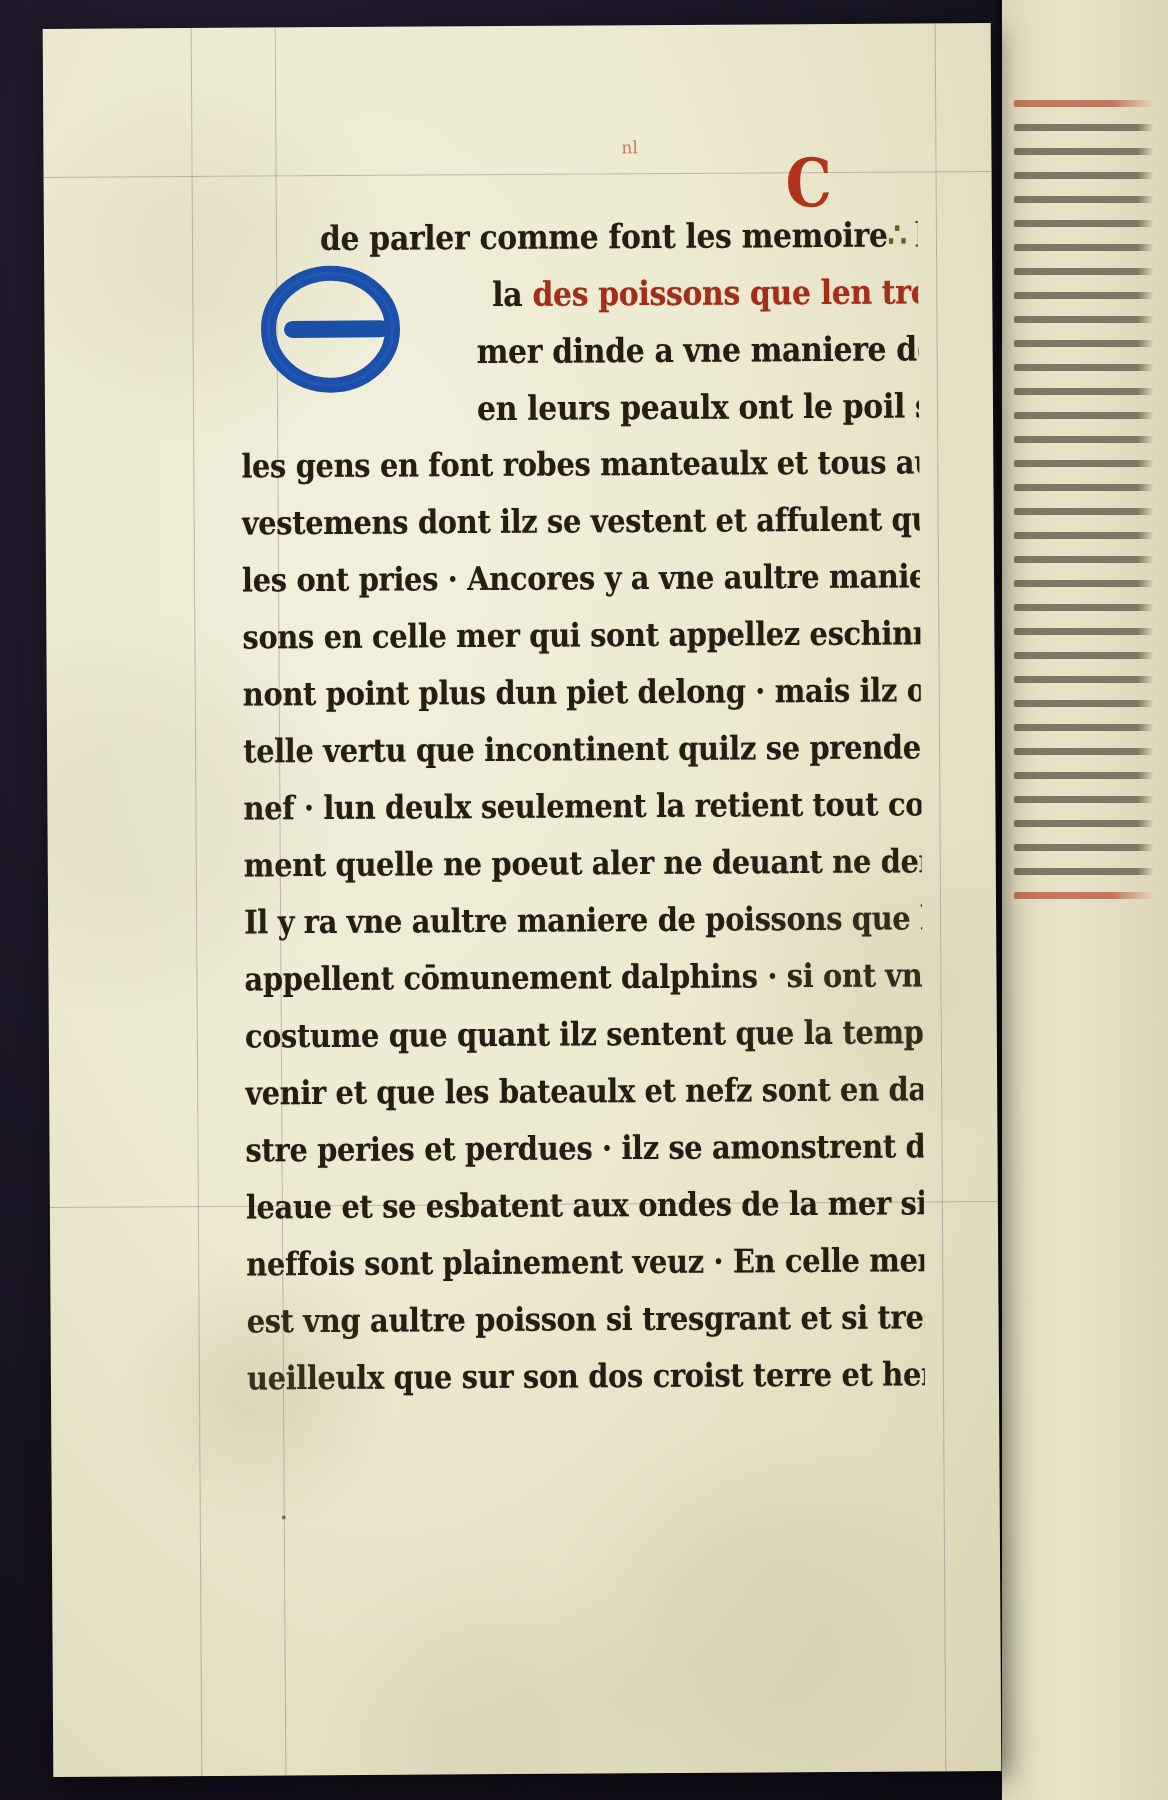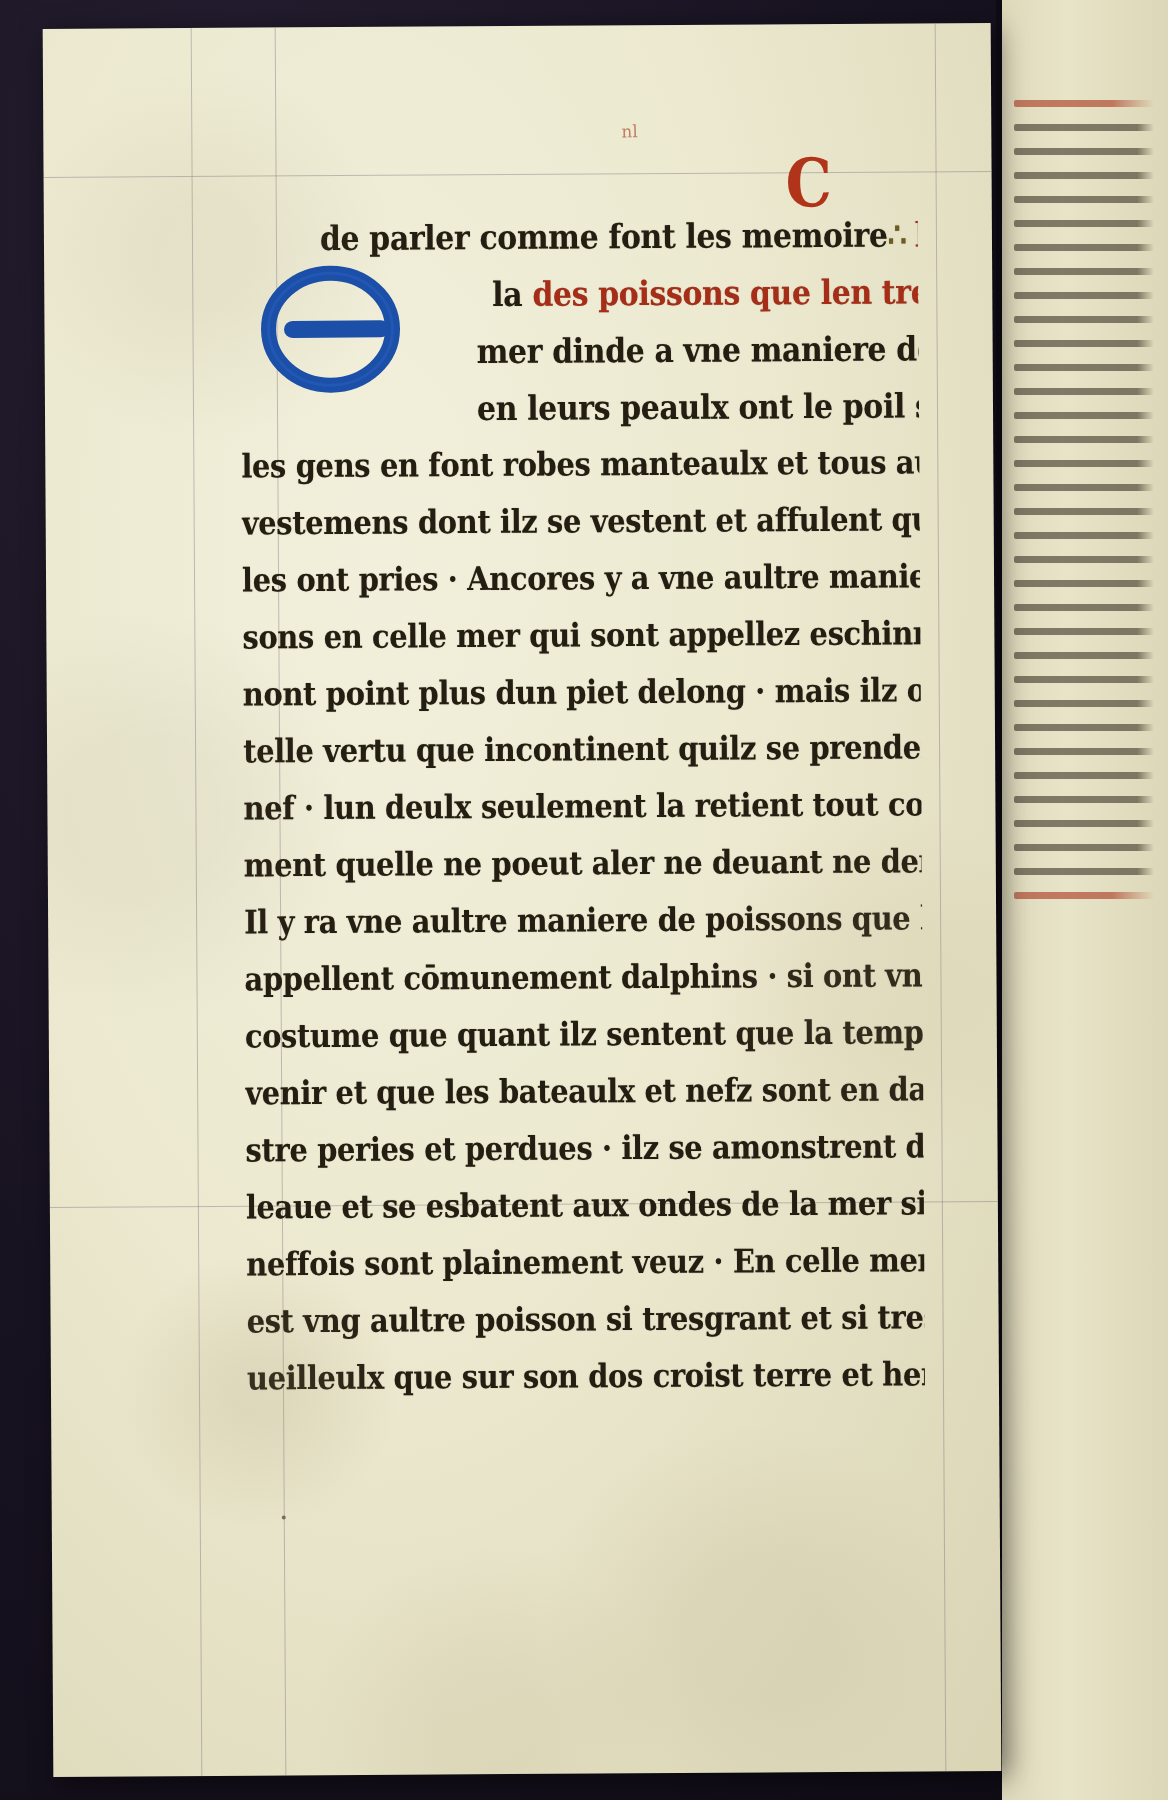--- a/index.html
+++ b/index.html
@@ -145,21 +145,21 @@
     font-weight: 700;
     font-size: 58px;
     line-height: 58px;
     transform: scaleY(1.15);
   }
 
   
   .marginal-note {
     position: absolute;
     left: 578px;
-    top: 96px;
+    top: 112px;
     color: #b45a40;
     font-size: 17px;
     font-family: "DejaVu Serif", serif;
     opacity: .75;
     transform: rotate(-1deg);
     z-index: 3;
   }
 
   
   .prick {

